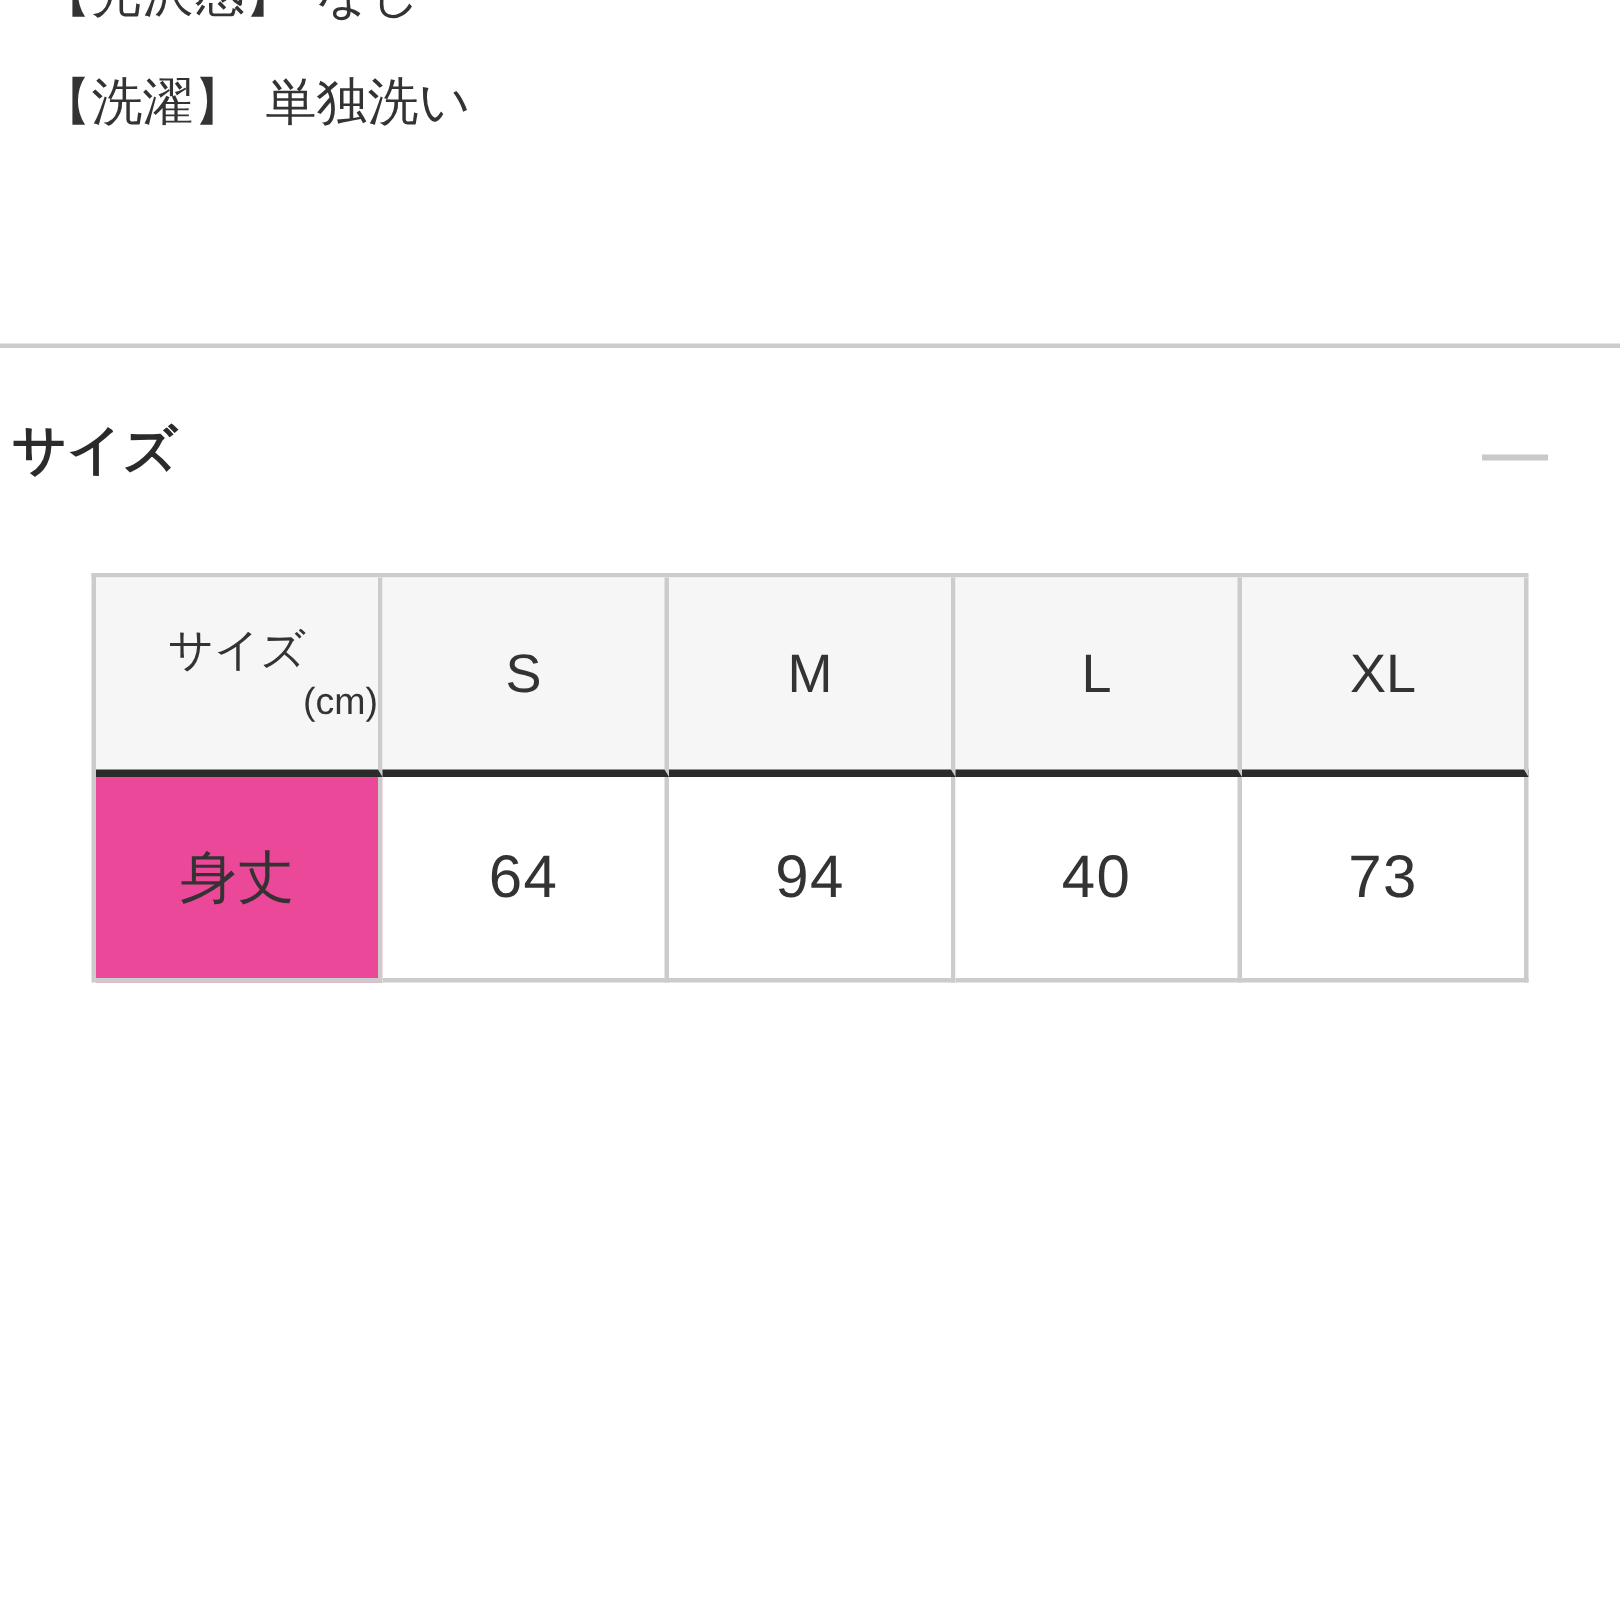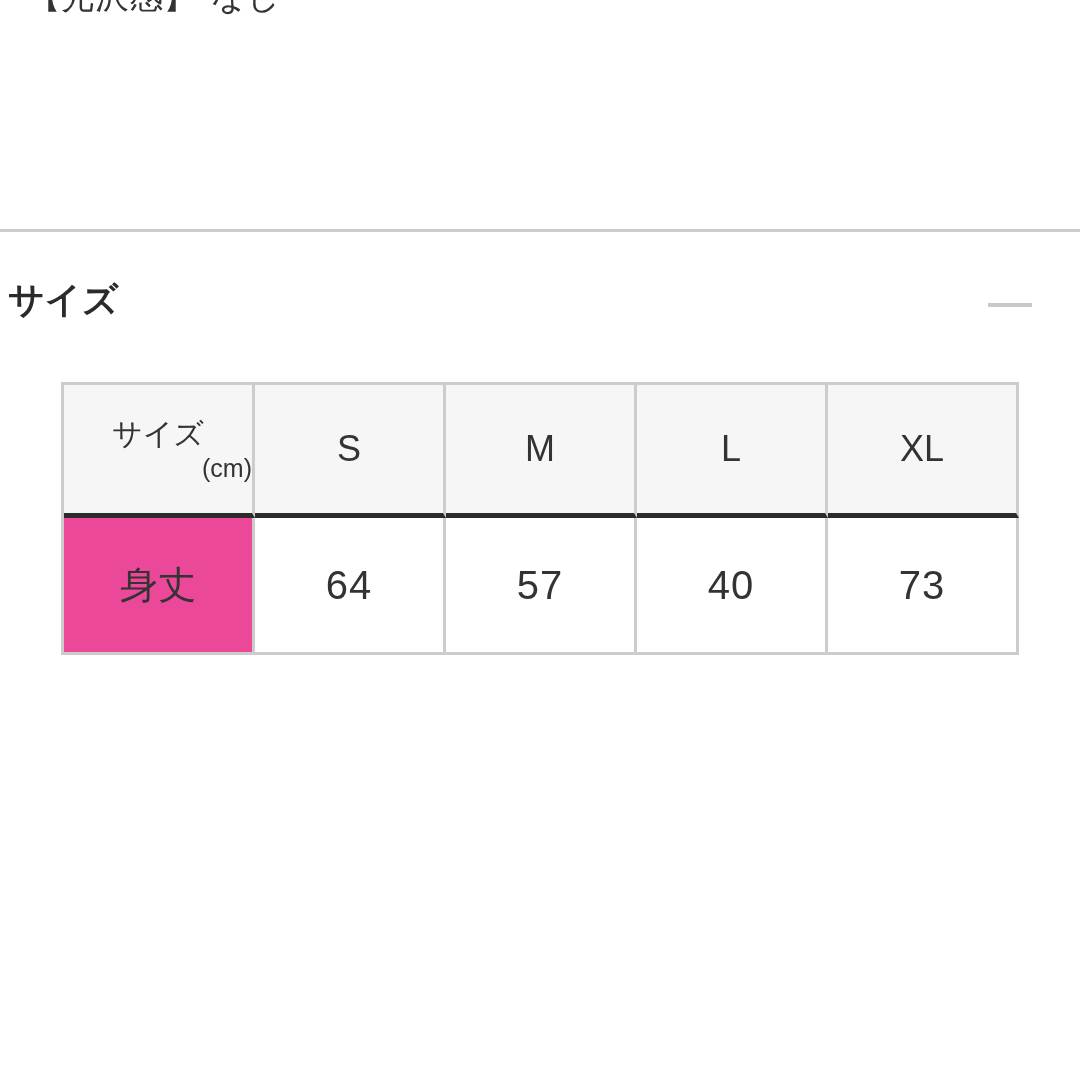--- a/index.html
+++ b/index.html
@@ -132,20 +132,23 @@
 </style>
 </head>
 <body>
 
 <div class="page">
 
   <div class="detail-line detail-line-1">
     <span>【光沢感】</span><span class="value">なし</span>
   </div>
 
+  <div class="detail-line detail-line-2">
+    <span>【洗濯】</span><span class="value">単独洗い</span>
+  </div>
 
   <div class="divider"></div>
 
   <div class="section-header">
     <div class="section-title">サイズ</div>
     <button class="collapse-btn">
       <span class="minus-bar"></span>
     </button>
   </div>
 
@@ -167,21 +170,21 @@
           <th>S</th>
           <th>M</th>
           <th>L</th>
           <th>XL</th>
         </tr>
       </thead>
       <tbody>
         <tr>
           <th>身丈</th>
           <td>64</td>
-          <td>57</td>
+          <td>94</td>
           <td>40</td>
           <td>73</td>
         </tr>
       </tbody>
     </table>
   </div>
 
 </div>
 
 </body></html>

